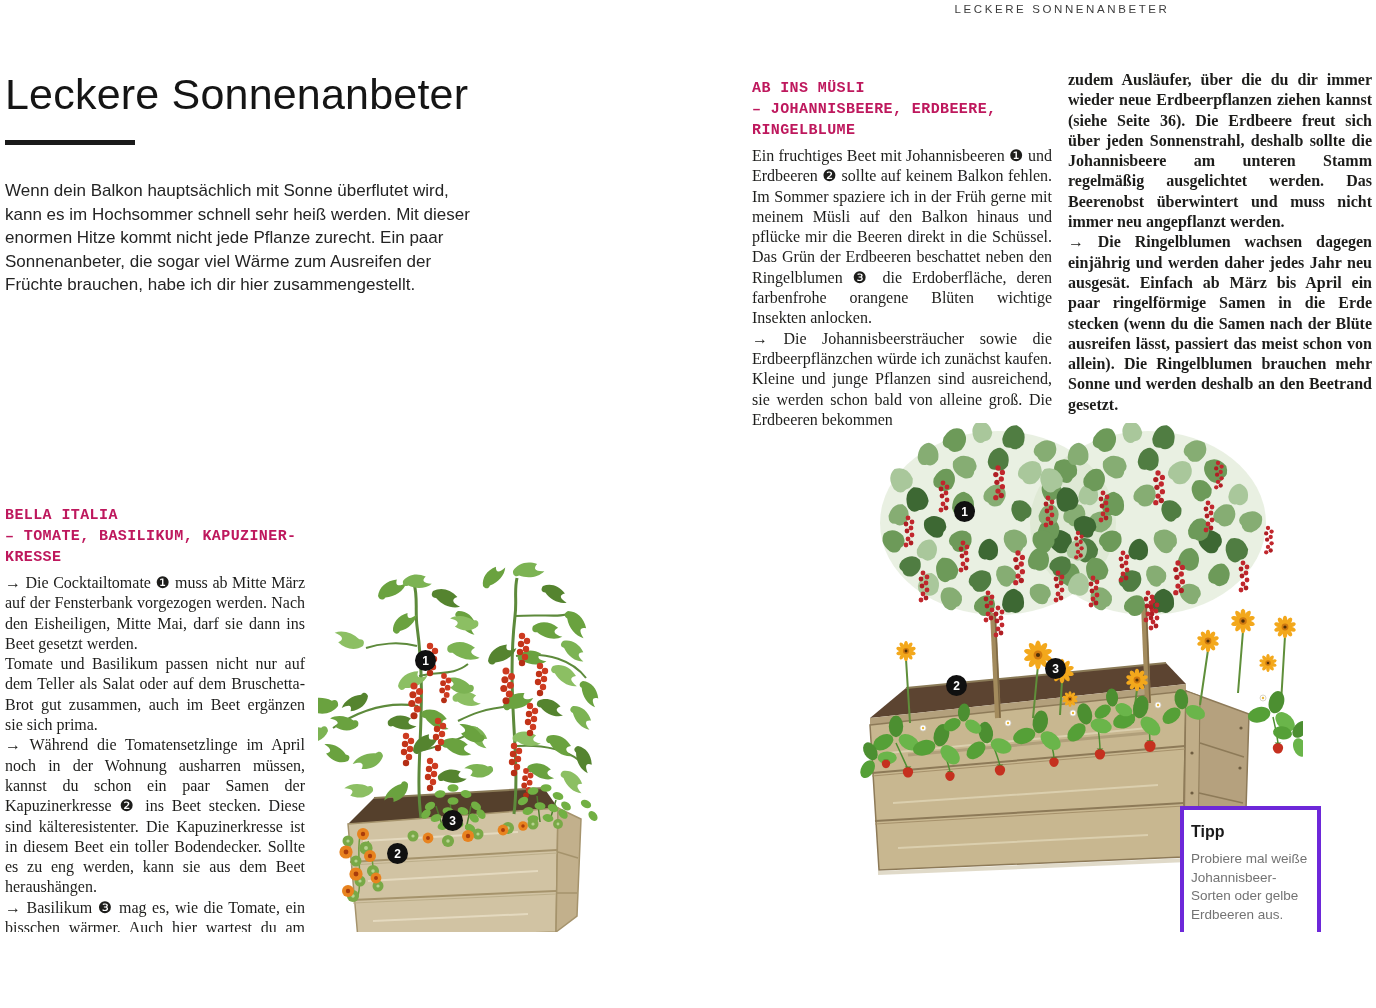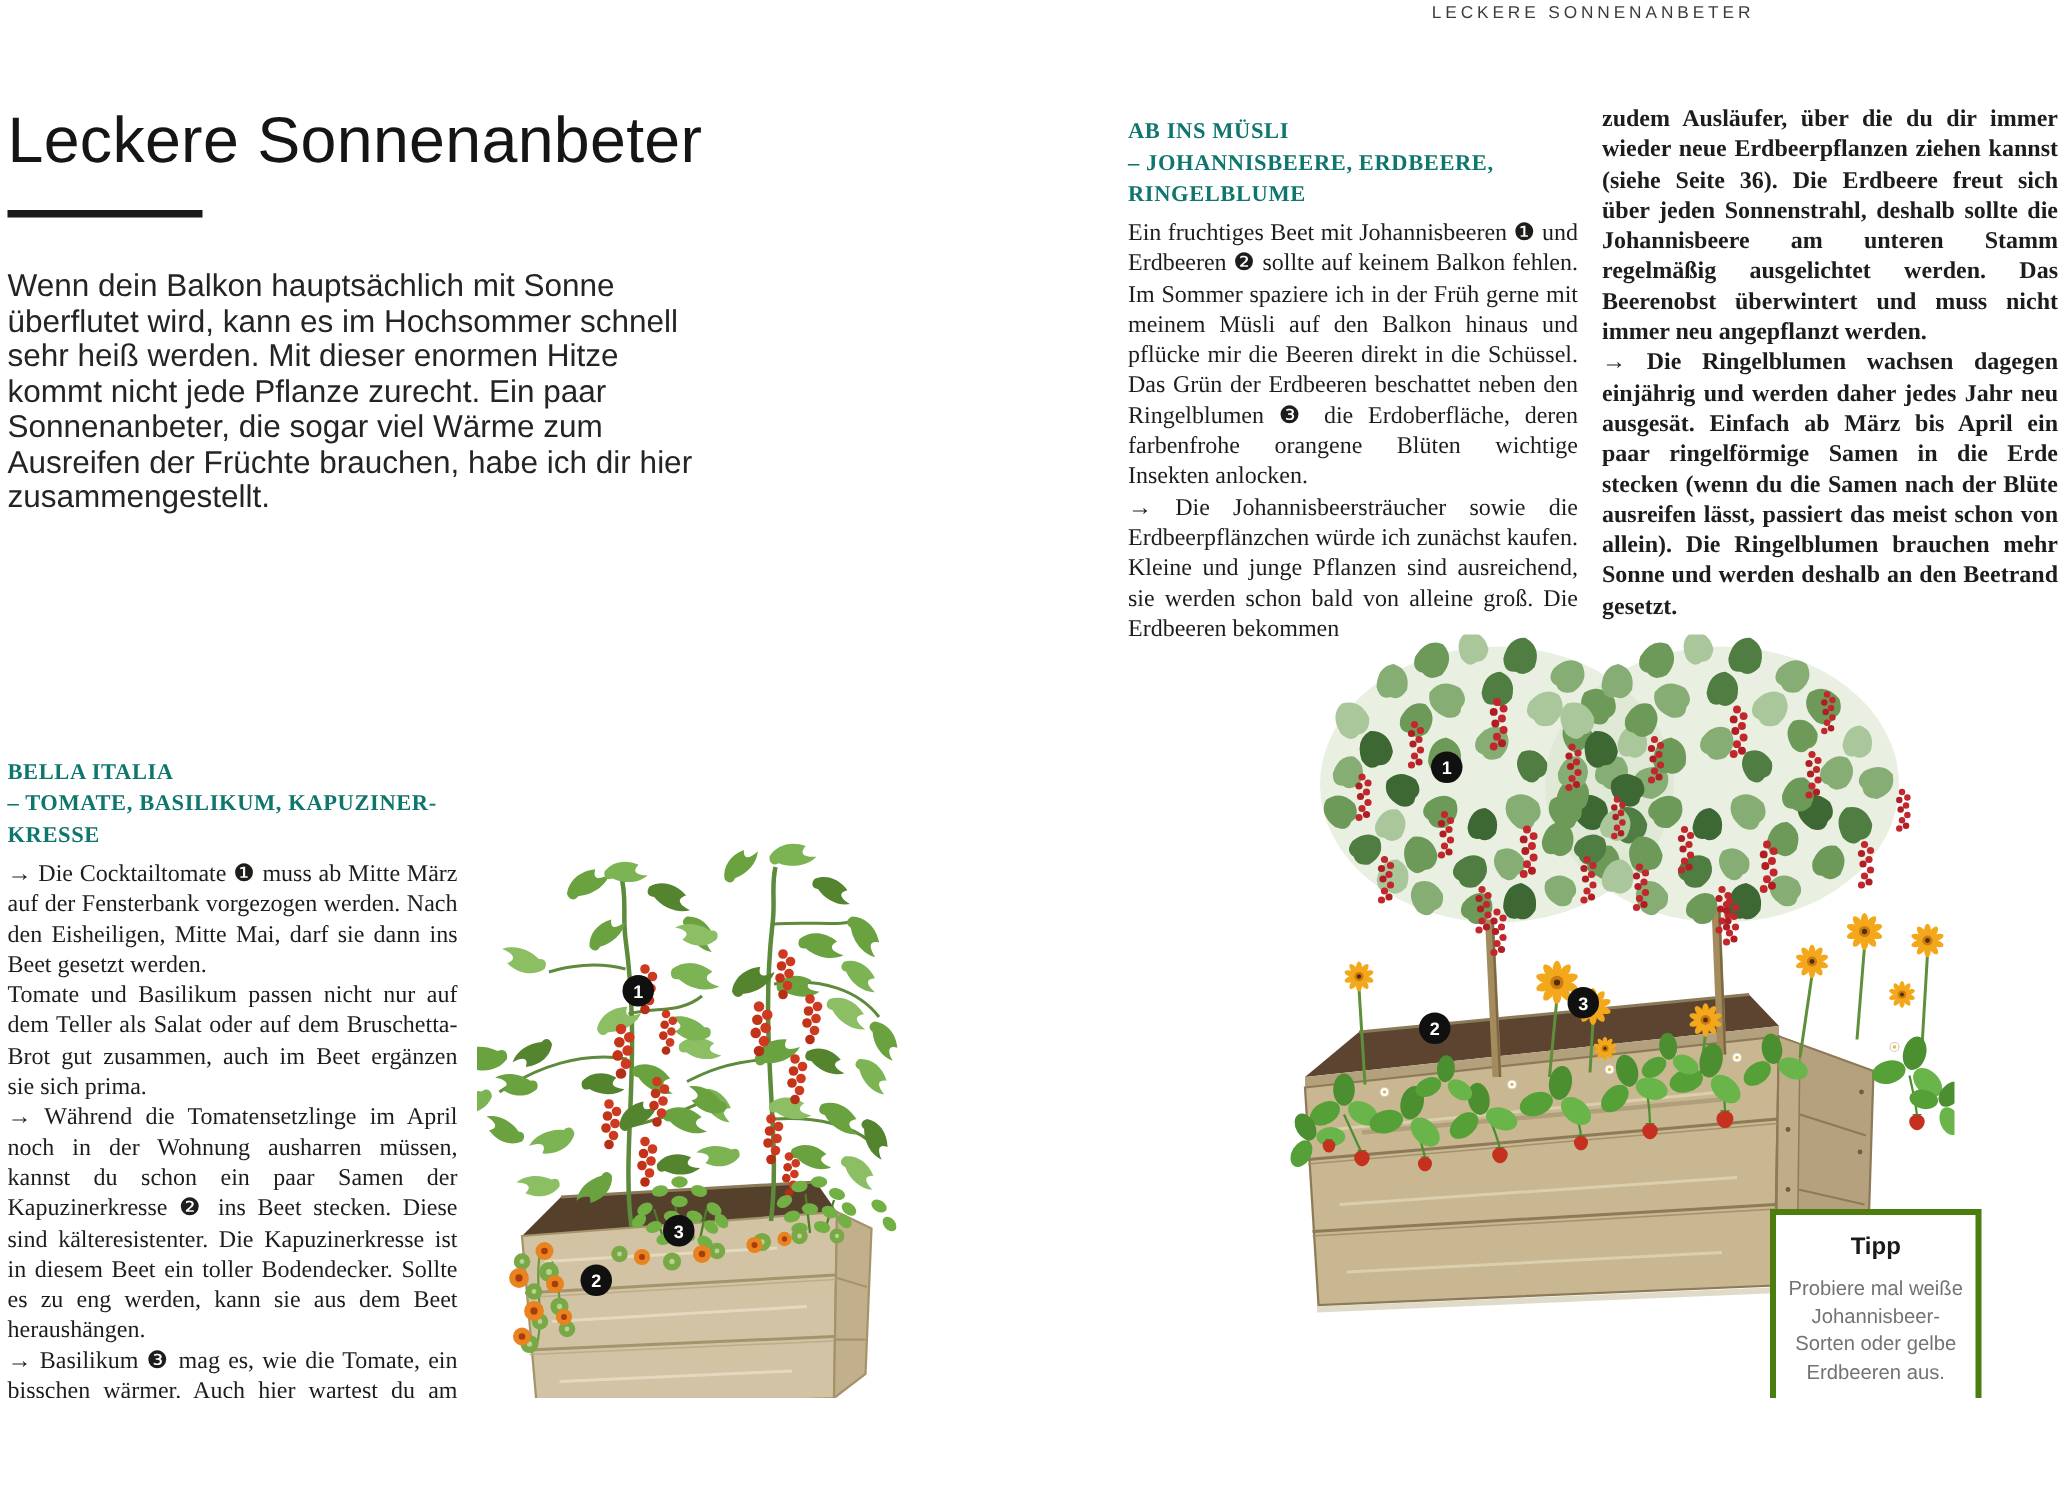--- a/index.html
+++ b/index.html
@@ -9,50 +9,50 @@
   }
   .running-header {
     position:absolute; top:3px; left:752px; width:620px; text-align:center;
     font-size:11.5px; letter-spacing:2.6px; color:#3c3c3c; font-weight:400;
   }
   .title-block { position:absolute; left:5px; top:70px; }
   .main-title { margin:0; font-size:43px; font-weight:500; letter-spacing:0.2px; color:#151515; }
   .title-rule { width:130px; height:5px; background:#1a1a1a; margin-top:21px; }
   .intro {
     position:absolute; left:5px; top:179px; width:475px;
-    font-size:21px; line-height:23.5px; color:#242424;
+    font-size:17px; line-height:23.5px; color:#242424;
   }
   .serif { font-family:"Liberation Serif","DejaVu Serif",serif; }
   .col { position:absolute; font-size:16px; line-height:20.3px; text-align:justify; color:#1d1d1b; }
   .col p { margin:0; }
   .sec-heading {
-    font-family:Liberation Serif, serif; font-weight:700; font-size:15px;
-    line-height:21px; letter-spacing:0.4px; margin:0 0 5px 0; text-align:left; color:#0f766e;
+    font-family:Liberation Mono, monospace; font-weight:700; font-size:15px;
+    line-height:21px; letter-spacing:0.4px; margin:0 0 5px 0; text-align:left; color:#be185d;
   }
   .sec-heading div { white-space:nowrap; }
   .section-left { left:5px; top:505px; width:300px; }
   .col-middle   { left:752px; top:78px; width:300px; }
   .col-right    { left:1068px; top:70px; width:304px;font-weight:bold; }
   .page-num { position:absolute; top:984px; font-size:18px; letter-spacing:1px; color:#2a2a2a; }
   .page-num.pn-left  { left:230px; width:160px; text-align:center; }
   .page-num.pn-right { left:982px; width:160px; text-align:left; }
   .illus { position:absolute; }
   .illus-left  { left:318px; top:556px; width:285px; height:400px; }
   .illus-right { left:848px; top:423px; width:455px; height:540px; }
   .illus svg { display:block; }
   .marker {
     position:absolute; width:21px; height:21px; border-radius:50%;
     background:#101010; color:#ffffff; font-weight:700; font-size:12px;
     display:flex; align-items:center; justify-content:center; z-index:4;
     font-family:"Liberation Sans",sans-serif;
   }
   .tip-box {
     position:absolute; left:1180px; top:806px; width:141px; height:138px;
-    background:#ffffff; border:4px solid #4d7c0f; box-sizing:border-box;
-    text-align:center; padding:13px 7px 8px 7px; z-index:6;
+    background:#ffffff; border:4px solid #6d28d9; box-sizing:border-box;
+    padding:13px 7px 8px 7px; z-index:6;
   }
   .tip-title { font-weight:700; font-size:16px; margin:0 0 9px 0; color:#1a1a1a; }
   .tip-text  { font-size:13.5px; line-height:18.5px; margin:0; color:#737373; }
 </style>
 </head>
 <body>
 
 <div class="page">
 
   <div class="running-header">LECKERE SONNENANBETER</div>

